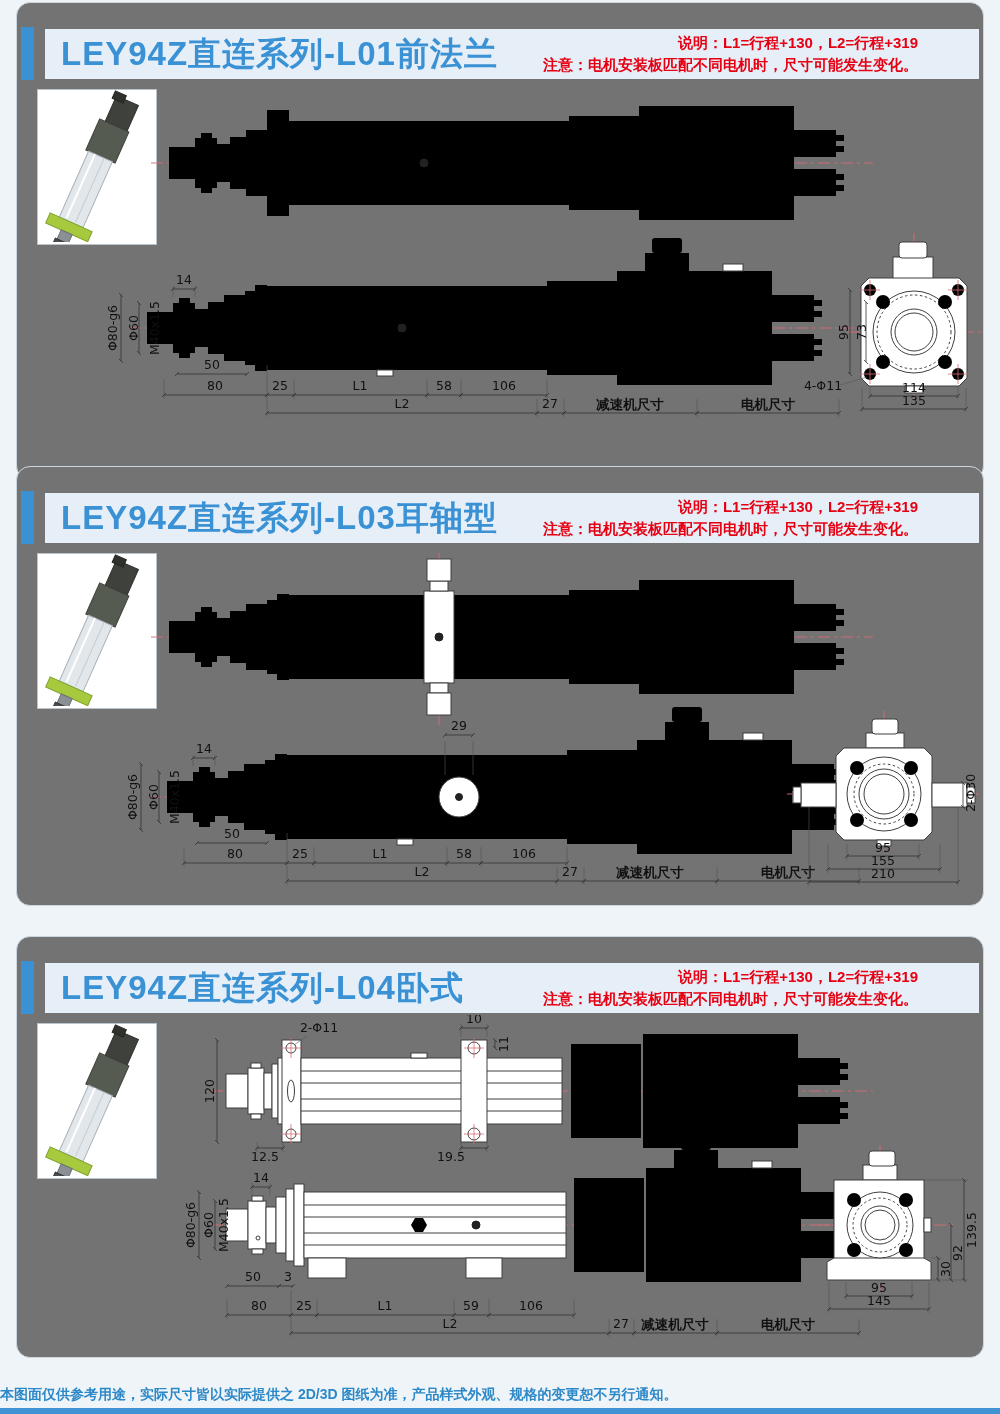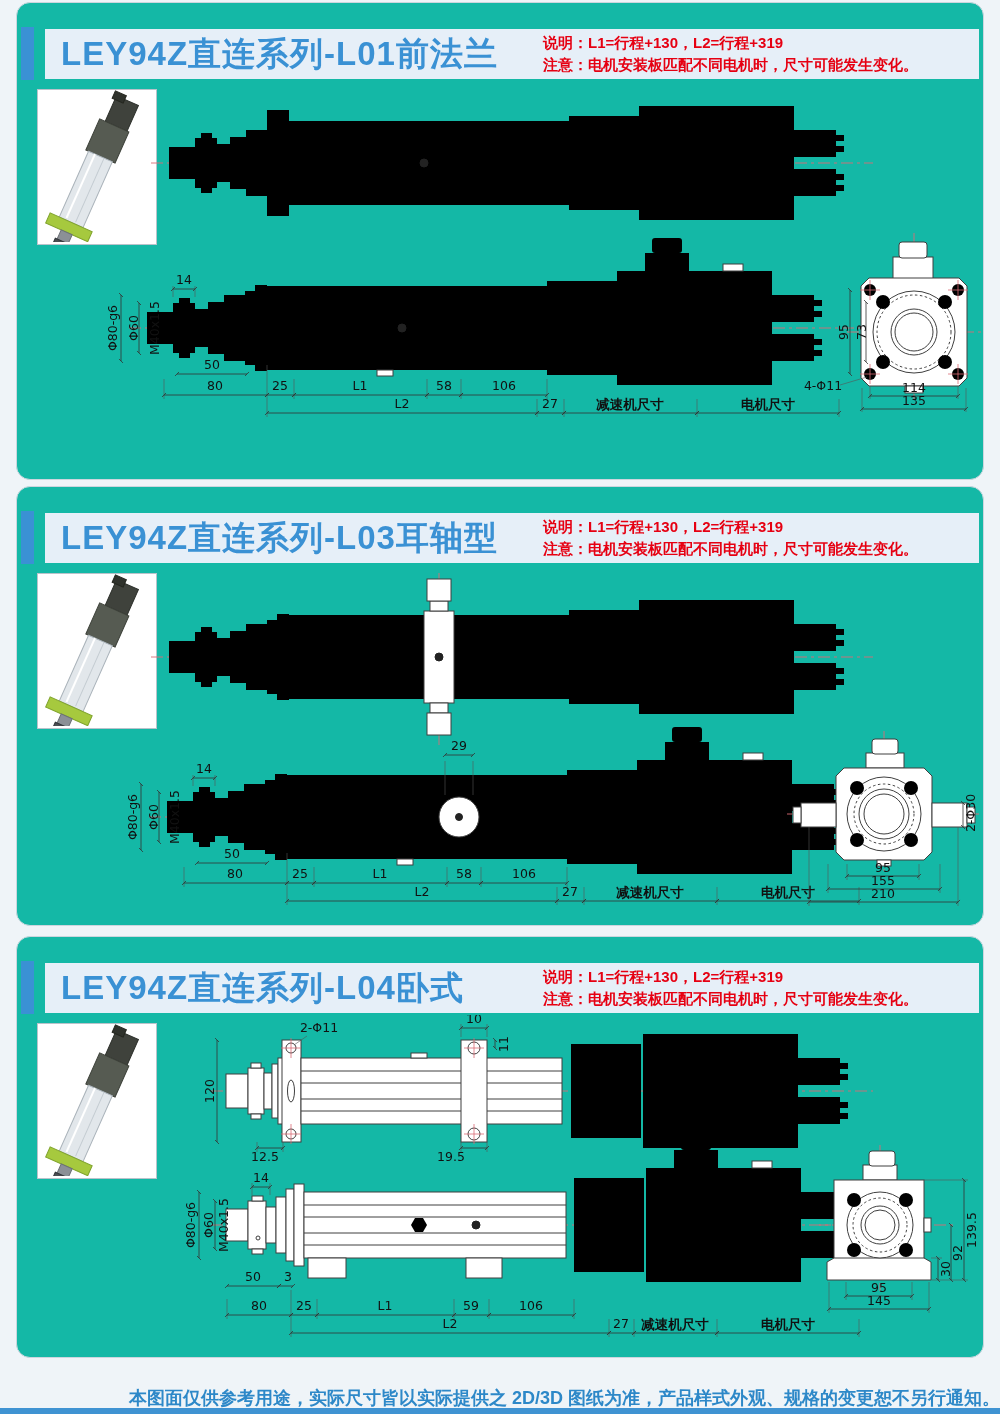--- a/index.html
+++ b/index.html
@@ -1,41 +1,41 @@
 <!DOCTYPE html>
 <html><head>
 <meta charset="utf-8">
 <style>
   html,body{margin:0;padding:0;}
   body{width:1000px;height:1414px;position:relative;background:#eff4f8;
        font-family:"Liberation Sans","DejaVu Sans",sans-serif;overflow:hidden;}
-  .panel{position:absolute;left:16px;width:966px;background:#14b8a6;
+  .panel{position:absolute;left:16px;width:966px;background:#737373;
          border:1px solid #ccd6de;border-radius:14px;}
   .bar{position:absolute;left:4px;top:24px;width:13px;height:53px;background:#3a91d4;}
   .band{position:absolute;left:28px;top:26px;right:4px;height:50px;background:#e6eff8;}
   .ttl{margin:0;padding-left:16px;font-size:33px;line-height:50px;font-weight:800;
        color:#3a91d4;letter-spacing:1px;white-space:nowrap;}
   .notes{position:absolute;left:498px;top:3px;color:#e60012;font-size:15px;
          font-weight:700;line-height:1.45;white-space:nowrap;}
-  .notes p{margin:0;}
+  .notes p{margin:0;text-align:right;}
   .thumb{position:absolute;left:20px;top:86px;width:118px;height:154px;
          border:1px solid #b9c3cb;background:#fff;}
   .draw{position:absolute;left:0;top:78px;}
   svg text{font-family:"DejaVu Sans","Liberation Sans",sans-serif;}
   .m rect,.m polygon,.m circle,.m line,.m ellipse,.m path{fill:#fff;stroke:#3f3f3f;stroke-width:1;}
   .m line{fill:none;}
   .m .dk{fill:#222;stroke:#222;}
   .c{stroke:#d96b74;stroke-width:0.9;fill:none;stroke-dasharray:12 4 3 4;}
   .d{stroke:#333;stroke-width:0.8;fill:none;marker-start:url(#tk);marker-end:url(#tk);}
   .e{stroke:#555;stroke-width:0.6;fill:none;}
   .t{font-size:12.5px;fill:#111;text-anchor:middle;}
   .tc{font-size:13.5px;font-weight:700;fill:#111;text-anchor:middle;}
   .dash{stroke-dasharray:2.5 2.5;}
-  .footer{position:absolute;left:0;top:1386px;width:100%;text-align:right;
-          color:#2d88c8;font-size:18px;font-weight:600;}
+  .footer{position:absolute;left:0;top:1386px;width:100%;text-align:left;
+          color:#2d88c8;font-size:14px;font-weight:600;}
   .bstrip{position:absolute;left:0;bottom:0;width:100%;height:6px;background:#3f93d2;}
 </style>
 </head>
 <body>
 
 <section class="panel" style="top:2px;height:476px">
   <div class="bar"></div>
   <div class="band">
     <h2 class="ttl">LEY94Z直连系列-L01前法兰</h2>
     <div class="notes">
@@ -251,21 +251,21 @@
           <line class="e" x1="949" y1="307" x2="949" y2="331"></line>
         <line class="d" x1="845" y1="328" x2="949" y2="328"></line>
         <text class="t" x="897" y="324">135</text>
         <line class="e" x1="823" y1="304" x2="850" y2="296"></line>
         <text class="t" x="806" y="309">4-Φ11</text>
       </g>
     </g>
   </svg>
 </section>
 
-<section class="panel" style="top:486px;height:438px">
+<section class="panel" style="top:466px;height:438px">
   <div class="bar"></div>
   <div class="band">
     <h2 class="ttl">LEY94Z直连系列-L03耳轴型</h2>
     <div class="notes">
       <p>说明：L1=行程+130，L2=行程+319</p>
       <p>注意：电机安装板匹配不同电机时，尺寸可能发生变化。</p>
     </div>
   </div>
   <div class="thumb">
     <svg width="116" height="152" viewBox="0 0 116 152">

